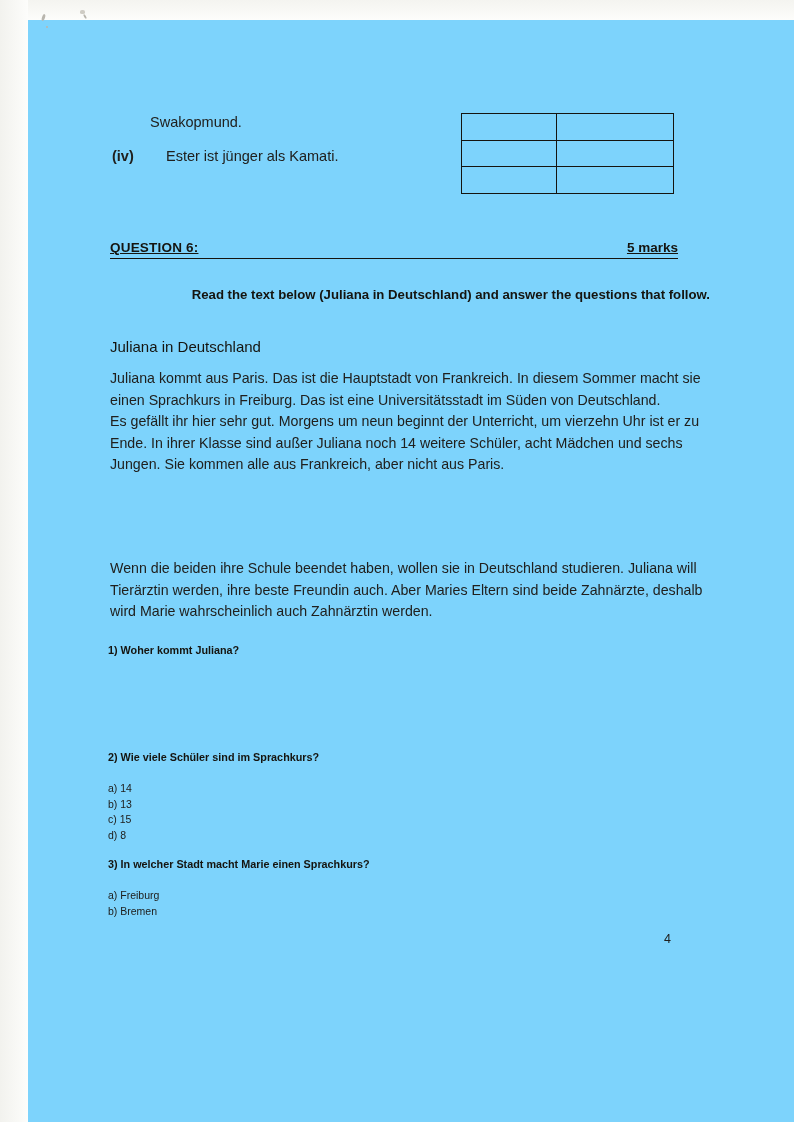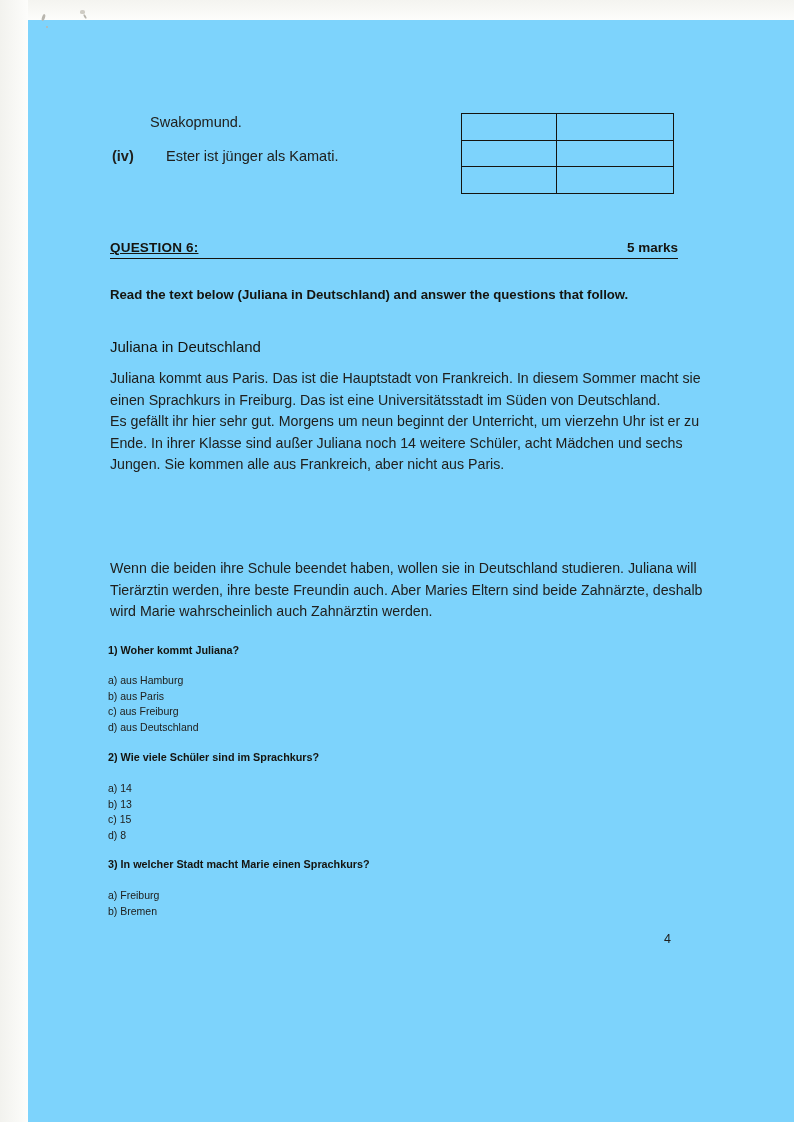--- a/index.html
+++ b/index.html
@@ -85,39 +85,41 @@
     font-weight: bold;
     color: #15140f;
   }
   .q-head .q-label {
     float: left;
     text-decoration: underline;
     letter-spacing: 0.2px;
   }
   .q-head .q-marks {
     float: right;
+    text-decoration: underline;
     margin-left: 24px;
   }
   .q-rule {
     position: absolute;
     left: 110px;
     top: 258px;
     width: 568px;
     height: 0;
     border-top: 1.3px solid #15140f;
   }
 
   .instruction {
     position: absolute;
     left: 110px;
     top: 287px;
     width: 600px;
     font-size: 13.2px;
     font-weight: bold;
     color: #15140f;
+    text-align: right;
   }
 
   .text-title {
     position: absolute;
     left: 110px;
     top: 338px;
     font-size: 15px;
     font-weight: normal;
     color: #15140f;
   }
@@ -208,26 +210,20 @@
 
     <div class="text-title">Juliana in Deutschland</div>
 
     <div class="para p1">Juliana kommt aus Paris. Das ist die Hauptstadt von Frankreich. In diesem Sommer macht sie einen Sprachkurs in Freiburg. Das ist eine Universitätsstadt im Süden von Deutschland.<br>Es gefällt ihr hier sehr gut. Morgens um neun beginnt der Unterricht, um vierzehn Uhr ist er zu Ende. In ihrer Klasse sind außer Juliana noch 14 weitere Schüler, acht Mädchen und sechs Jungen. Sie kommen alle aus Frankreich, aber nicht aus Paris.</div>
     <div class="para p3">Wenn die beiden ihre Schule beendet haben, wollen sie in Deutschland studieren. Juliana will Tierärztin werden, ihre beste Freundin auch. Aber Maries Eltern sind beide Zahnärzte, deshalb wird Marie wahrscheinlich auch Zahnärztin werden.</div>
 
     <div class="q-item q1">
       <span>1)</span>
       <span>Woher kommt Juliana?</span>
     </div>
-    <div class="opt o1">
-      <div>a) aus Hamburg</div>
-      <div>b) aus Paris</div>
-      <div>c) aus Freiburg</div>
-      <div>d) aus Deutschland</div>
-    </div>
 
     <div class="q-item q2">
       <span>2)</span>
       <span>Wie viele Schüler sind im Sprachkurs?</span>
     </div>
     <div class="opt o2">
       <div>a) 14</div>
       <div>b) 13</div>
       <div>c) 15</div>
       <div>d) 8</div>

